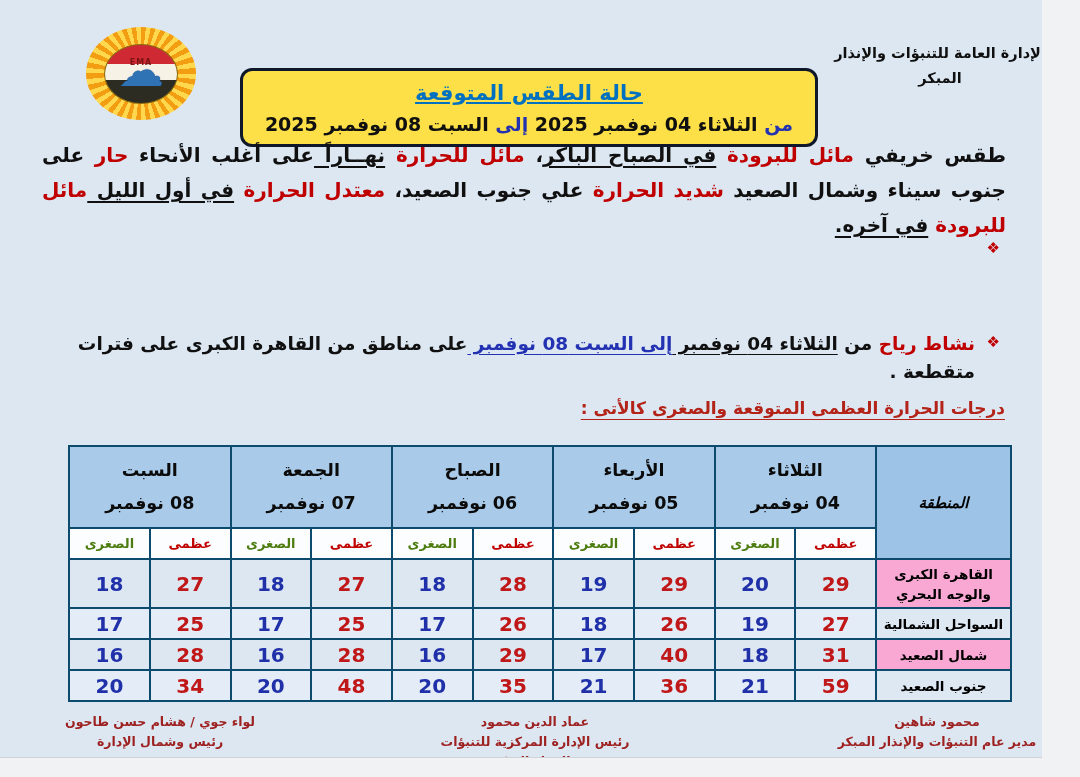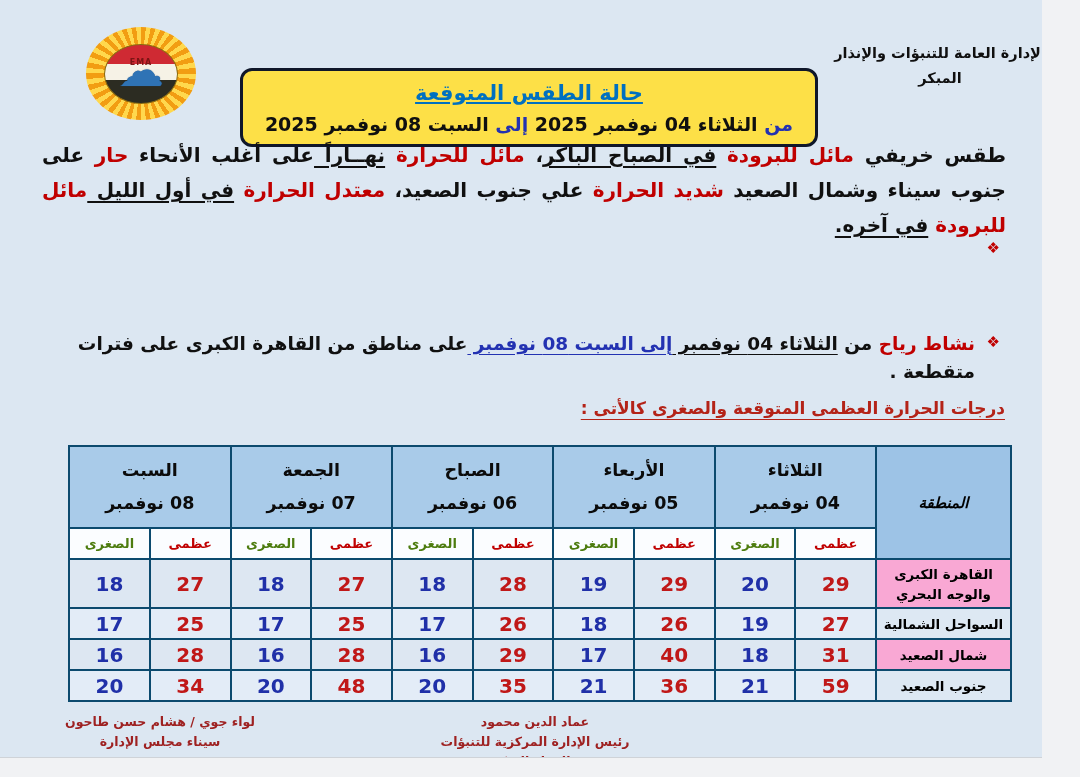--- a/index.html
+++ b/index.html
@@ -230,22 +230,26 @@
           <td class="val max">35</td>
           <td class="val min">20</td>
           <td class="val max">48</td>
           <td class="val min">20</td>
           <td class="val max">34</td>
           <td class="val min">20</td>
         </tr>
       </tbody>
   </table>
 
+  <div class="sig sig-right">
+    <div>محمود شاهين</div>
+    <div>مدير عام التنبؤات والإنذار المبكر</div>
+  </div>
   <div class="sig sig-center">
     <div>عماد الدين محمود</div>
     <div>رئيس الإدارة المركزية للتنبؤات والإنذار المبكر</div>
   </div>
   <div class="sig sig-left">
     <div>لواء جوي / هشام حسن طاحون</div>
-    <div>سيناء مجلس الإدارة</div>
+    <div>رئيس وشمال الإدارة</div>
   </div>
 
 </div>
 
 </body></html>

